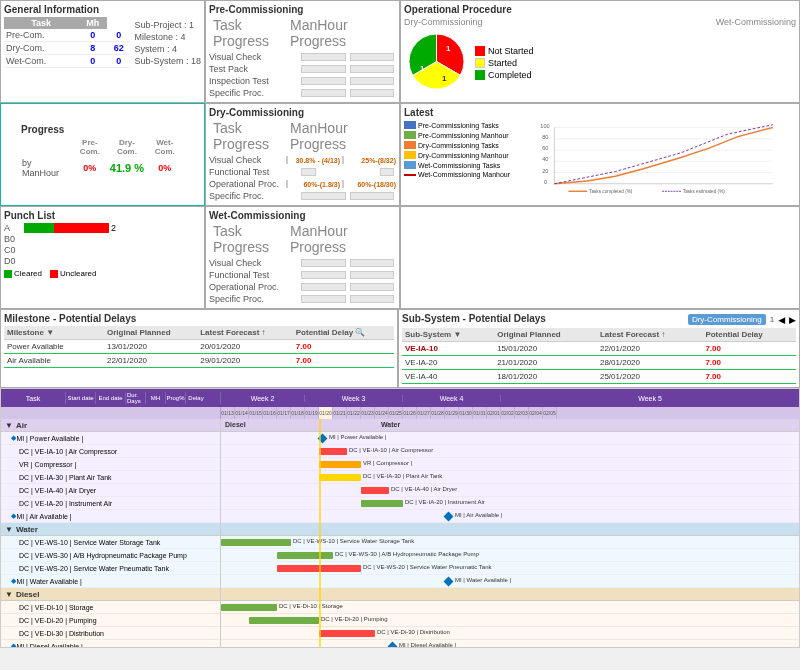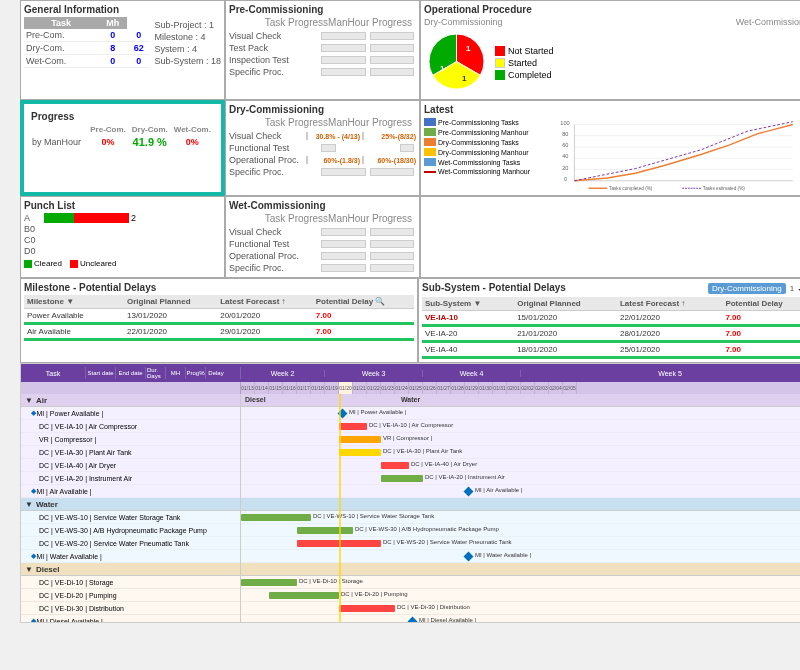--- a/index.html
+++ b/index.html
@@ -8,21 +8,21 @@
     .gi-table { width: 100%; border-collapse: collapse; font-size: 9px; }
     .gi-table th { background: #a9a9a9; color: #fff; text-align: center; padding: 1px 2px; font-weight: bold; }
     .gi-table td { text-align: center; padding: 1px 2px; border-bottom: 1px solid #eee; }
     .gi-table .label-col { text-align: left; color: #555; }
     .blue-text { color: #0000ff; font-weight: bold; }
     .gi-right { font-size: 9px; color: #555; padding-top: 2px; }
     .gi-right div { padding: 1px 0; }
     .gi-container { display: flex; gap: 4px; }
     .gi-left { flex: 1; }
     .panel-title { font-weight: bold; font-size: 10px; color: #333; margin-bottom: 2px; }
-    .sub-title-row { display: flex; justify-content: flex-end; font-size: 10px; color: #888; margin-bottom: 2px; padding: 0 4px; }
+    .sub-title-row { display: flex; justify-content: center; font-size: 14px; color: #888; margin-bottom: 2px; padding: 0 4px; }
     .pc-row { display: flex; align-items: center; font-size: 9px; padding: 1px 0; }
     .pc-label { width: 90px; color: #555; }
     .pc-bar-area { flex: 1; height: 8px; background: #e8e8e8; border: 1px solid #ccc; position: relative; margin: 0 2px; }
     .pc-bar-fill { height: 100%; background: #5b9bd5; }
     .op-legend { font-size: 9px; }
     .op-legend div { display: flex; align-items: center; gap: 3px; padding: 1px 0; }
     .prog-table { width: 100%; border-collapse: collapse; font-size: 9px; }
     .prog-table th { text-align: center; padding: 1px; color: #888; font-size: 8px; }
     .prog-table td { text-align: center; padding: 1px; }
     .dc-row { display: flex; align-items: center; font-size: 9px; padding: 1px 0; }
@@ -34,36 +34,36 @@
     .punch-bar { height: 10px; display: flex; align-items: center; }
     .punch-green { background: #00aa00; height: 10px; }
     .punch-red { background: #ff0000; height: 10px; }
     .punch-num { font-size: 9px; margin-left: 2px; }
     .punch-legend { display: flex; gap: 8px; font-size: 8px; margin-top: 3px; }
     .punch-legend-item { display: flex; align-items: center; gap: 2px; }
     .legend-sq { width: 8px; height: 8px; }
     .ms-title { font-weight: bold; font-size: 10px; color: #333; margin-bottom: 2px; }
     .ms-table { width: 100%; border-collapse: collapse; font-size: 8px; }
     .ms-table th { background: #e8e8e8; padding: 2px 3px; text-align: left; border-bottom: 1px solid #ccc; color: #555; font-size: 8px; }
-    .ms-table td { padding: 2px 3px; border-bottom: 3px solid #22c55e; color: #333; }
+    .ms-table td { padding: 2px 3px; border-bottom: 1px solid #22c55e; color: #333; }
     .ms-table .delay-val { color: #ff0000; font-weight: bold; }
     .ms-header-row { display: flex; justify-content: space-between; align-items: center; margin-bottom: 2px; }
     .ms-dropdown { font-size: 8px; background: #5b9bd5; color: #fff; padding: 1px 4px; border-radius: 2px; }
     .ms-page { font-size: 8px; color: #555; }
 
     
     .gantt-section { width: 800px; height: 260px; background: #fff; border: 1px solid #ccc; overflow: hidden; }
 
     
     .pie-svg { width: 65px; height: 65px; }
 
     .top-panels { display: flex; width: 800px; }
     
     
-    .main-wrapper { width: 724px; margin-left: 20px; }
+    .main-wrapper { width: 724px; }
   </style>
 </head>
 <body>
 
 <div class="main-wrapper">
 
   <div class="top-panels">
 
     <div class="panel" style="width:205px; padding:3px; border:1px solid #aaa;">
       <div class="panel-title">General Information</div>
@@ -182,21 +182,21 @@
             <span style="width:10px;height:10px;background:#00aa00;display:inline-block;"></span>
             <span>Completed</span>
           </div>
         </div>
       </div>
     </div>
   </div>
 
   <div class="top-panels">
 
-    <div class="panel" style="width:205px; padding:7px; border:4px solid #14b8a6;">
+    <div class="panel" style="width:205px; padding:20px; border:1px solid #14b8a6;">
       <div class="panel-title">Progress</div>
       <table class="prog-table" style="width:100%; border-collapse:collapse; font-size:9px;">
         <tbody>
             <tr>
           <th></th>
           <th style="color:#888; font-size:8px;">Pre-Com.</th>
           <th style="color:#888; font-size:8px;">Dry-Com.</th>
           <th style="color:#888; font-size:8px;">Wet-Com.</th>
         </tr>
         <tr>

